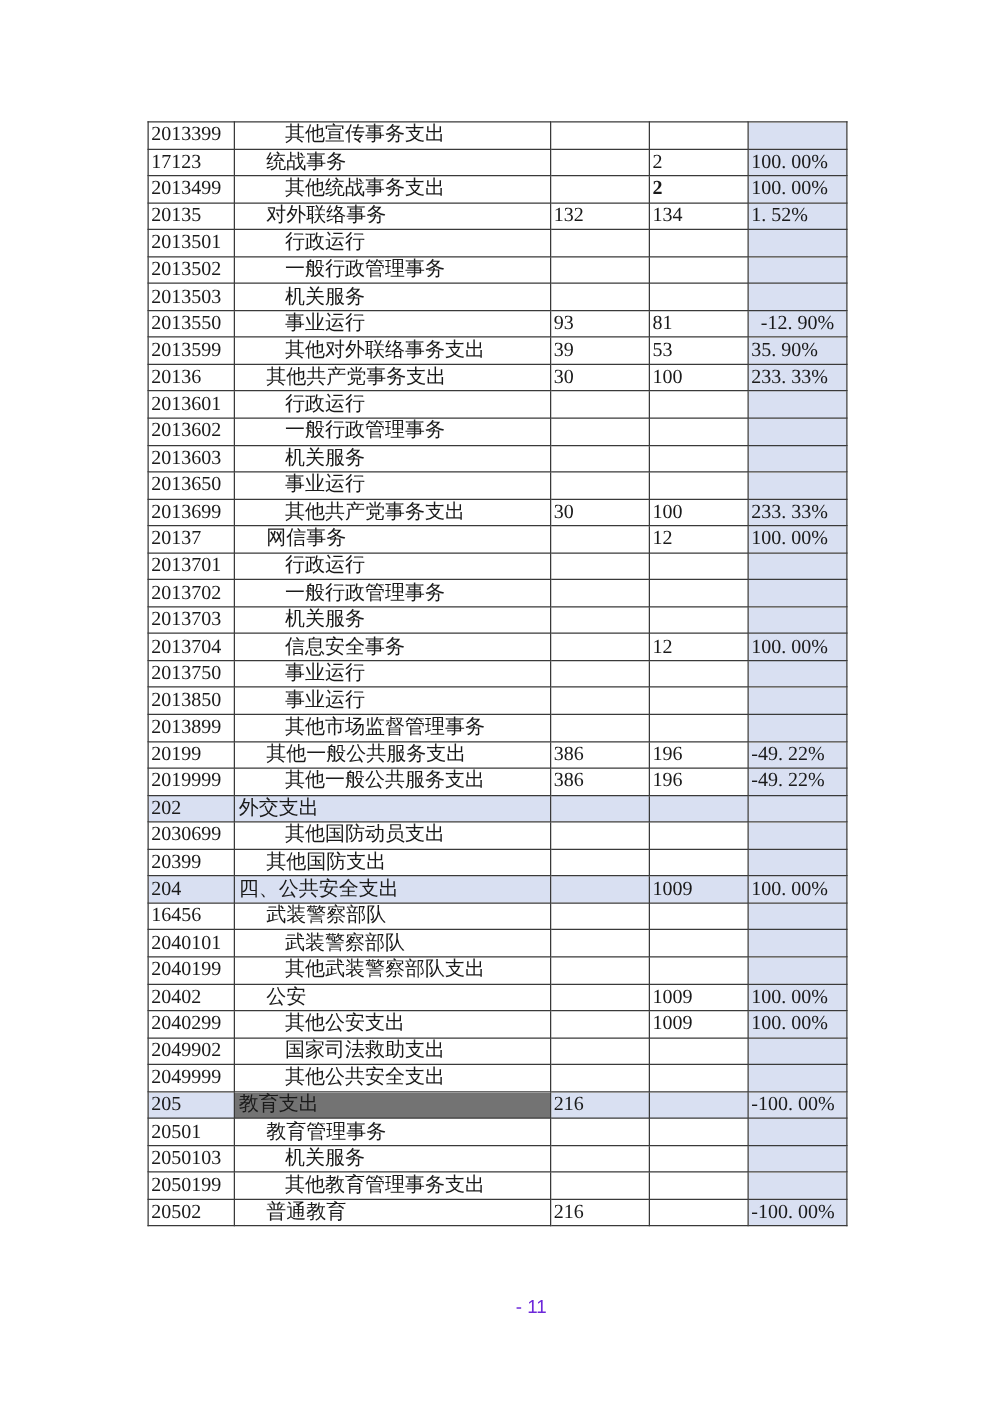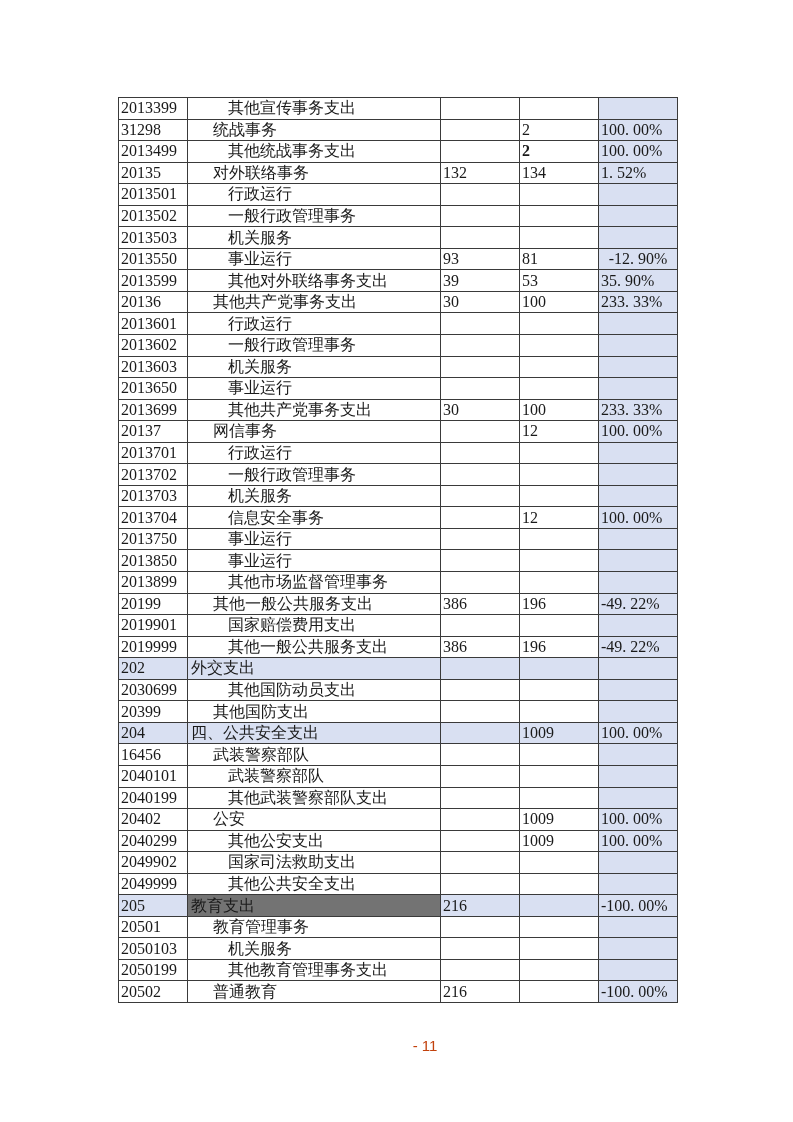--- a/index.html
+++ b/index.html
@@ -44,21 +44,21 @@
   td.bold-val { font-weight: bold; }
   .footer {
     position: absolute;
     top: 1037px;
     left: 0;
     width: 793px;
     text-align: center;
     text-indent: 57px;
     font-family: "Liberation Sans", "DejaVu Sans", sans-serif;
     font-size: 15px;
-    color: #c2410c;
+    color: #6d28d9;
   }
 </style>
 </head>
 <body>
 
 <div class="page">
   <table class="budget">
     <colgroup>
       <col class="c-code">
       <col class="c-subj">
@@ -68,21 +68,21 @@
     </colgroup>
     <tbody id="budget-body">
         <tr>
           <td class="code">2013399</td>
           <td class="subj ind2">其他宣传事务支出</td>
           <td class="num"></td>
           <td class="num"></td>
           <td class="pct" style="background: rgb(217, 224, 242);"></td>
         </tr>
         <tr>
-          <td class="code">31298</td>
+          <td class="code">17123</td>
           <td class="subj ind1">统战事务</td>
           <td class="num"></td>
           <td class="num">2</td>
           <td class="pct" style="background: rgb(217, 224, 242);">100. 00%</td>
         </tr>
         <tr>
           <td class="code">2013499</td>
           <td class="subj ind2">其他统战事务支出</td>
           <td class="num"></td>
           <td class="num bold-val">2</td>
@@ -227,27 +227,20 @@
           <td class="num"></td>
           <td class="num"></td>
           <td class="pct" style="background: rgb(217, 224, 242);"></td>
         </tr>
         <tr>
           <td class="code">20199</td>
           <td class="subj ind1">其他一般公共服务支出</td>
           <td class="num">386</td>
           <td class="num">196</td>
           <td class="pct" style="background: rgb(217, 224, 242);">-49. 22%</td>
-        </tr>
-        <tr>
-          <td class="code">2019901</td>
-          <td class="subj ind2">国家赔偿费用支出</td>
-          <td class="num"></td>
-          <td class="num"></td>
-          <td class="pct" style="background: rgb(217, 224, 242);"></td>
         </tr>
         <tr>
           <td class="code">2019999</td>
           <td class="subj ind2">其他一般公共服务支出</td>
           <td class="num">386</td>
           <td class="num">196</td>
           <td class="pct" style="background: rgb(217, 224, 242);">-49. 22%</td>
         </tr>
         <tr>
           <td class="code" style="background: rgb(217, 224, 242);">202</td>

